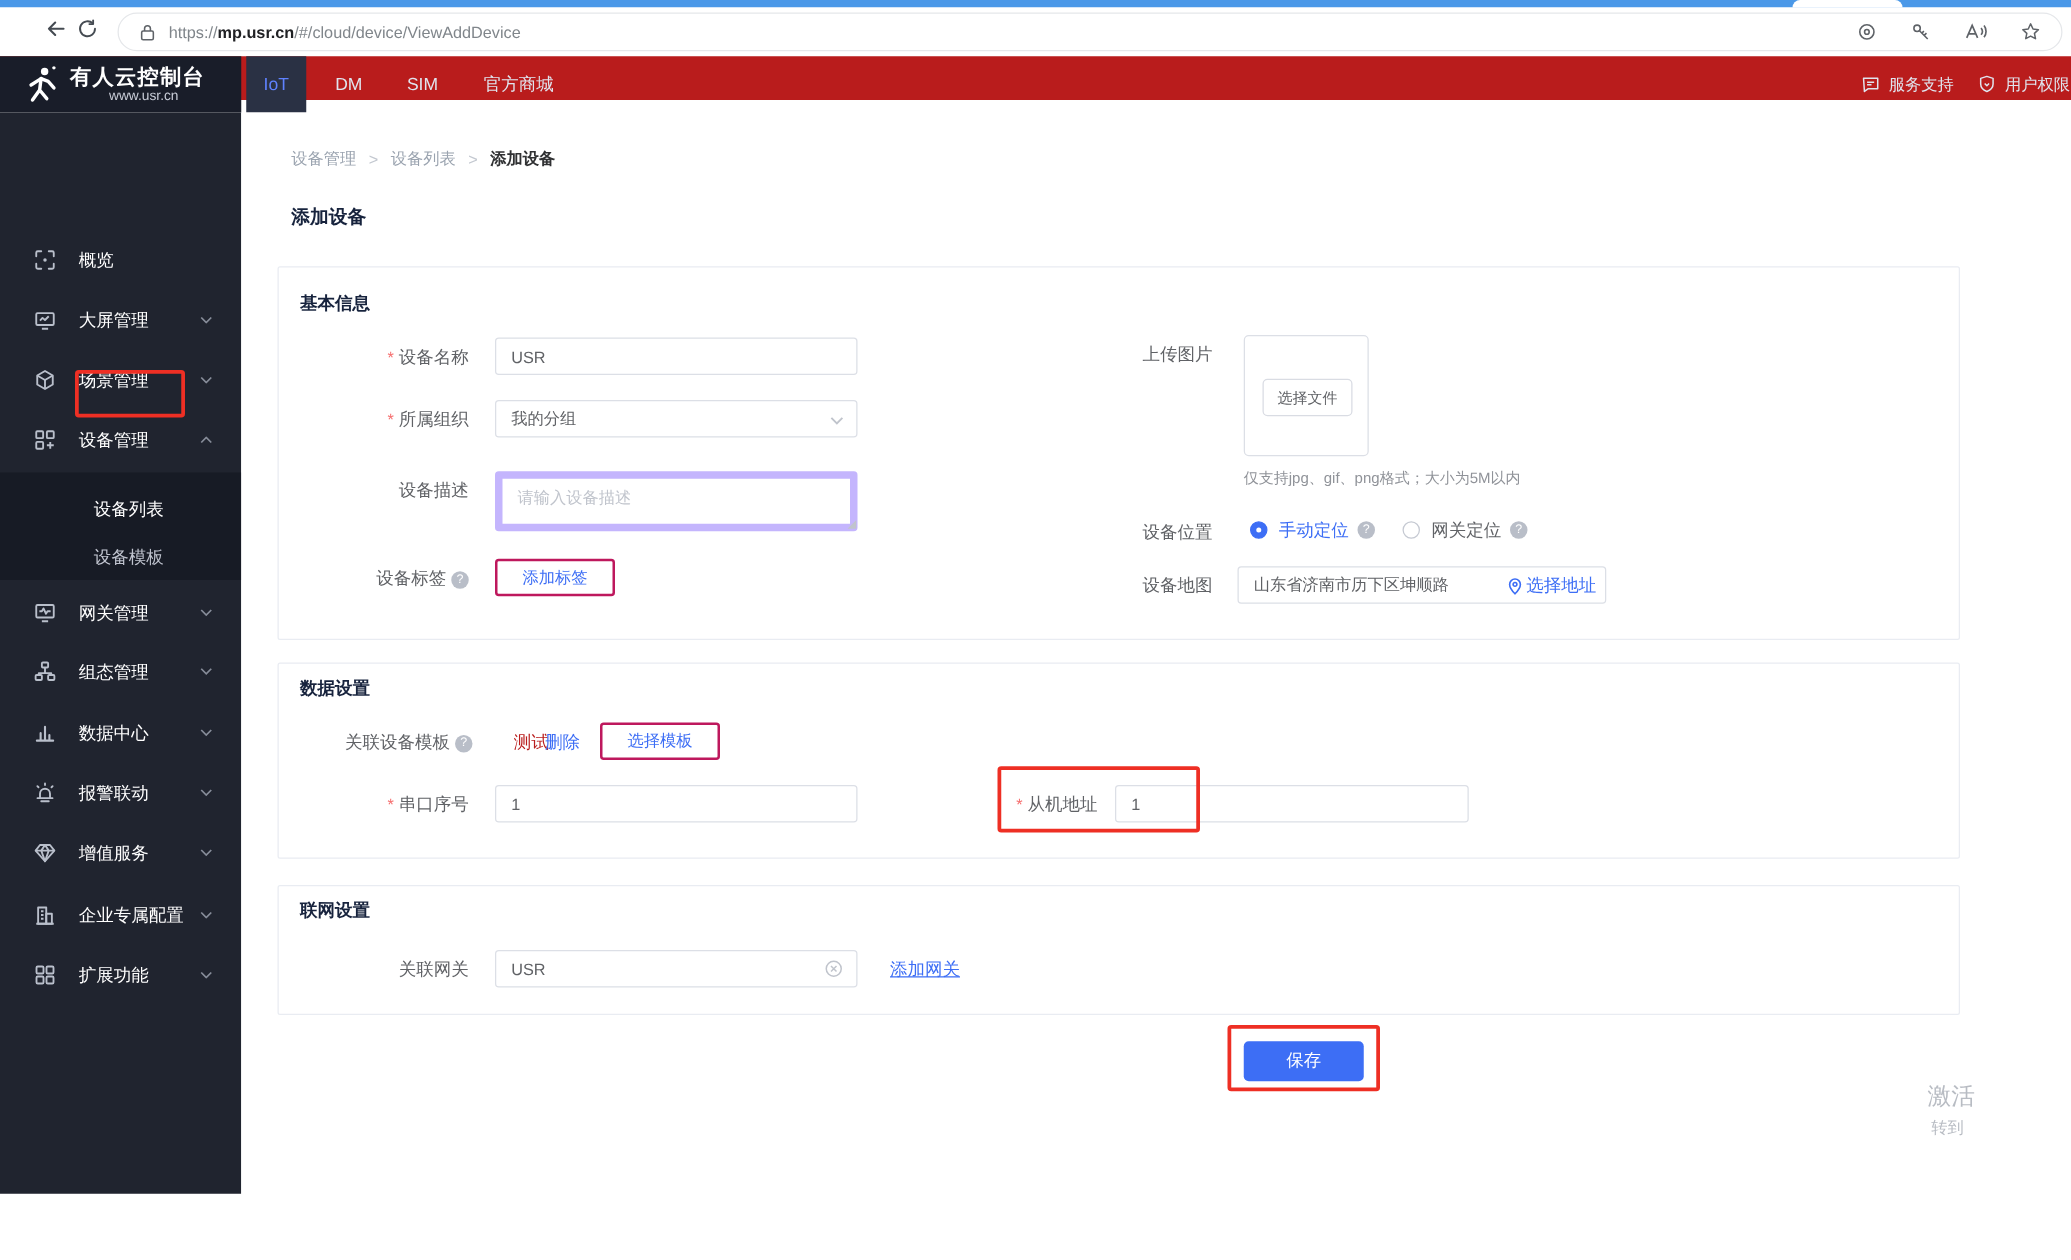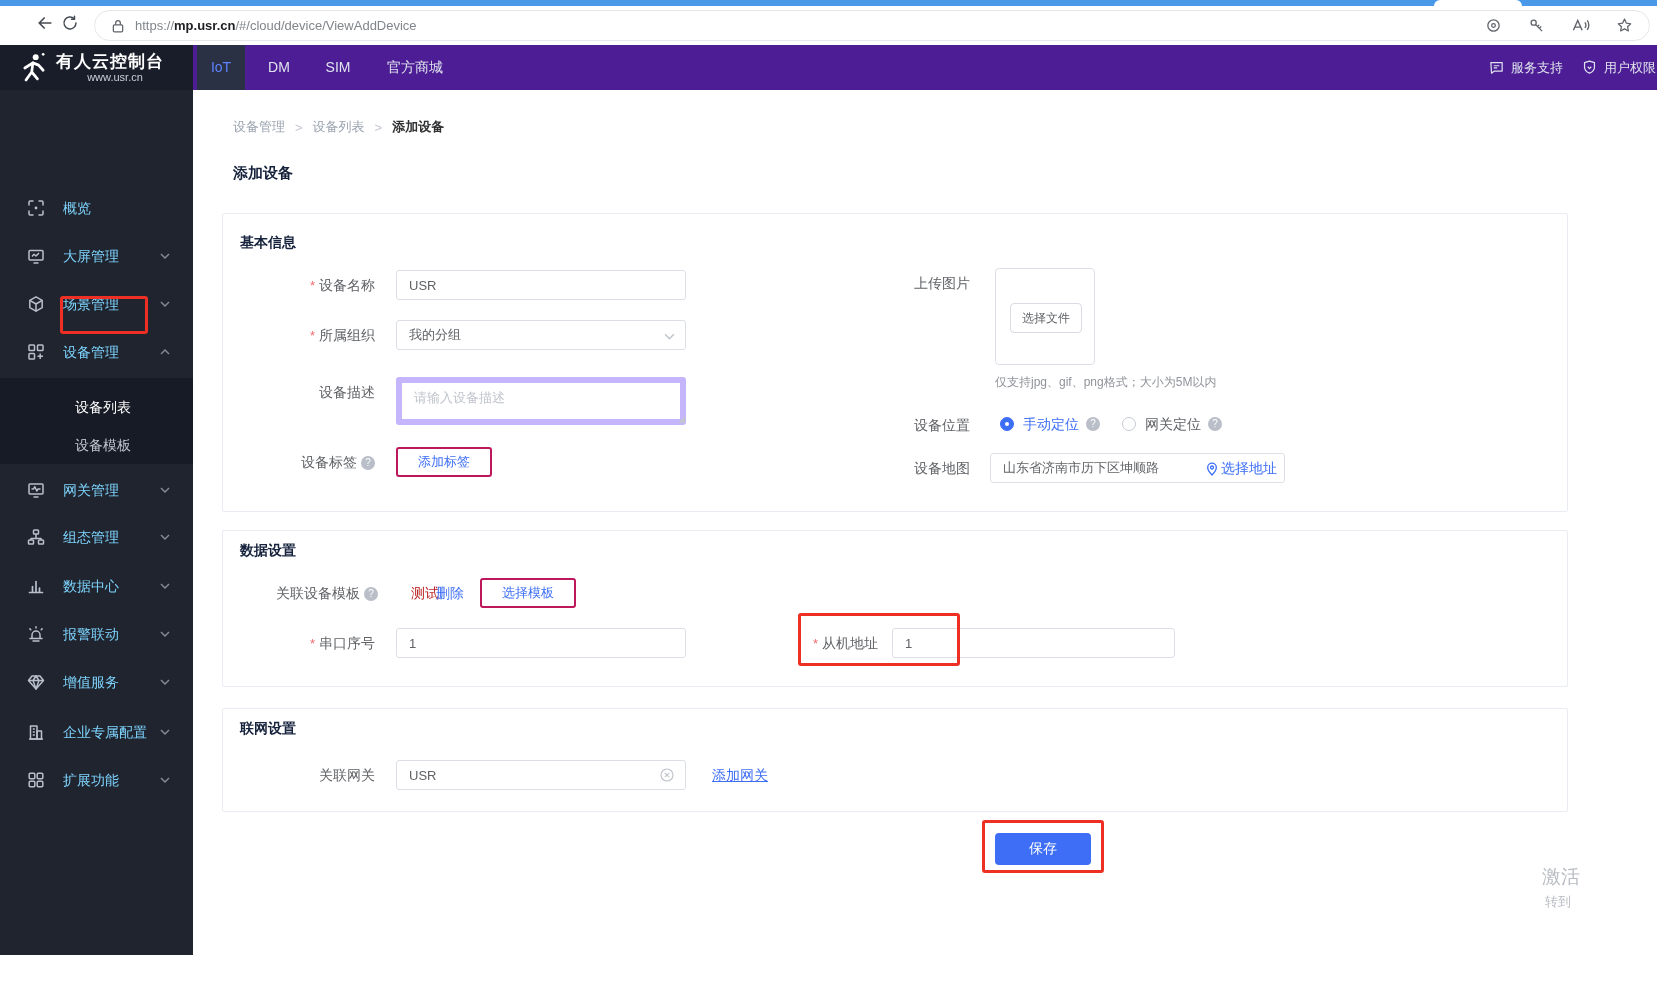--- a/index.html
+++ b/index.html
@@ -17,34 +17,34 @@
   .toolbar { position:absolute; left:0; top:6px; width:1657px; height:39px; background:#fff; }
   .tb-icon { position:absolute; color:#454b52; cursor:pointer; }
   .url-pill { position:absolute; left:94px; top:4px; width:1556px; height:31px; border:1px solid #e5e7ea;
     border-radius:16px; display:flex; align-items:center; padding:0 16px; background:#fff; }
   .url-text { font-size:13px; color:#80868b; margin-left:10px; white-space:nowrap; }
   .url-text b { color:#202124; font-weight:700; }
   .pill-icons { margin-left:auto; display:flex; gap:26px; align-items:center; color:#5f6368; }
   .pill-icons > span { cursor:pointer; }
 
   
-  .app-header { position:absolute; left:0; top:45px; width:1657px; height:45px; background:#4c1d95; }
+  .app-header { position:absolute; left:0; top:45px; width:1657px; height:35px; background:#b91c1c; }
   .logo-wrap { position:absolute; left:0; top:0; width:193px; height:45px; background:#191d29; }
   .logo-title { position:absolute; left:56px; top:5px; font-size:17px; font-weight:700; color:#fff; letter-spacing:1px; }
   .logo-sub { position:absolute; left:56px; top:26px; width:118px; text-align:center; font-size:11px; color:#c9cdd8; }
   .nav-item { position:absolute; top:0; height:45px; line-height:45px; text-align:center; font-size:14px; color:#e0e4ee; cursor:pointer; }
   .nav-item.active { background:#2a3144; color:#5f82ff; }
   .hdr-right-label { position:absolute; top:0; height:45px; line-height:45px; font-size:13px; color:#e0e4ee; cursor:pointer; }
   .hdr-right-icon { position:absolute; top:59px; color:#e0e4ee; }
 
   
   .sidebar { position:absolute; left:0; top:90px; width:193px; height:865px; background:#20242f; }
   .side-item { position:absolute; left:0; width:193px; height:48px; cursor:pointer; }
   .s-icon { position:absolute; left:27px; top:15px; width:18px; height:18px; color:#b9bfcb; }
-  .s-label { position:absolute; left:63px; top:0; line-height:48px; font-size:14px; color:#7dd3fc; }
+  .s-label { position:absolute; left:63px; top:0; line-height:48px; font-size:14px; color:#ffffff; }
   .s-chev { position:absolute; left:160px; top:21px; color:#868c99; }
   .submenu { position:absolute; left:0; top:288px; width:193px; height:86px; background:#171b25; }
   .sub-item { position:absolute; left:0; width:193px; height:34px; line-height:34px; font-size:14px; color:#c0c4cf; padding-left:75px; cursor:pointer; }
   .sub-item.active { color:#ffffff; }
 
   
   .main-bg { position:absolute; left:193px; top:90px; width:1464px; height:918px; background:#fff; }
   .breadcrumb { position:absolute; left:233px; top:118px; display:flex; gap:10px; font-size:13px; align-items:center; }
   .bc-item { color:#9aa3af; cursor:pointer; }
   .bc-sep { color:#c3c8d0; }

